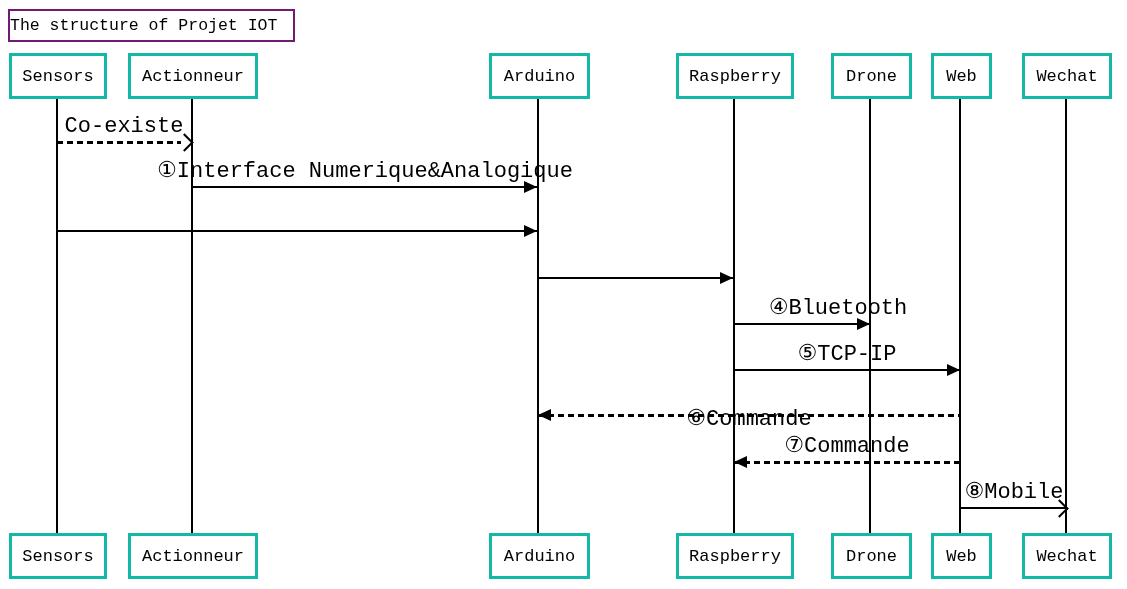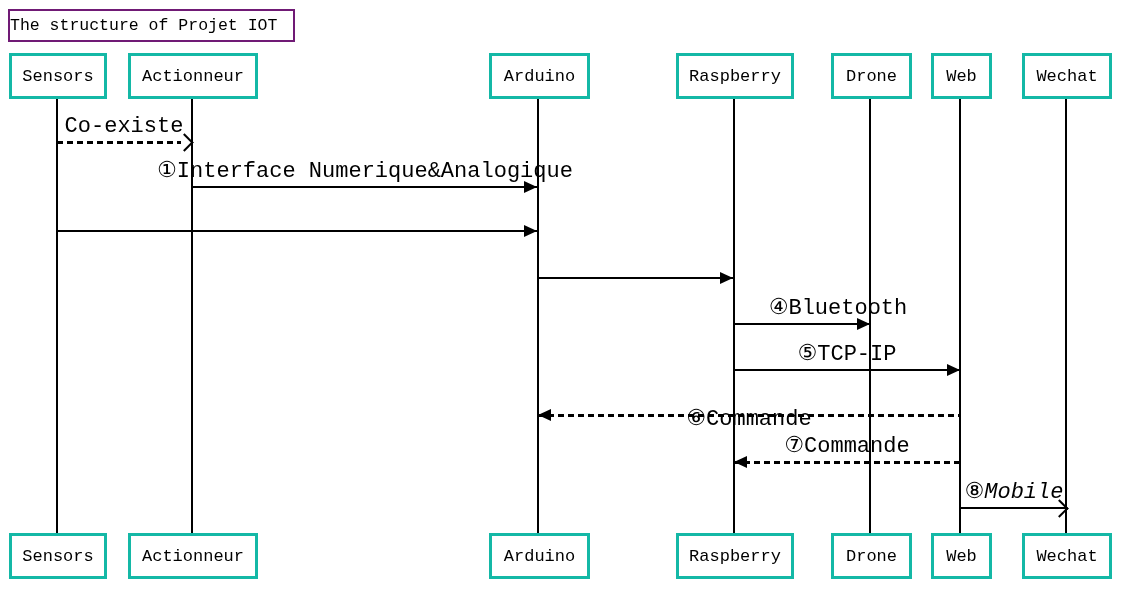--- a/index.html
+++ b/index.html
@@ -128,15 +128,15 @@
   <div class="msg-line dashed" style="left:538px;top:414px;width:422px;"></div>
   <div class="head-filled-left" style="left:538px;top:409px;"></div>
   <div class="msg-label" style="left:749px;top:390px;margin-top:20px;">⑥Commande</div>
 
   <div class="msg-line dashed" style="left:734px;top:461px;width:226px;"></div>
   <div class="head-filled-left" style="left:734px;top:456px;"></div>
   <div class="msg-label" style="left:847px;top:437px;">⑦Commande</div>
 
   <div class="msg-line" style="left:960px;top:507px;width:106px;"></div>
   <div class="head-open-right" style="left:1053px;top:502px;"></div>
-  <div class="msg-label" style="left:1014px;top:483px;font-style:italic;">⑧Mobile</div>
+  <div class="msg-label" style="left:1014px;top:483px;">⑧Mobile</div>
 
 </div>
 
 </body></html>

